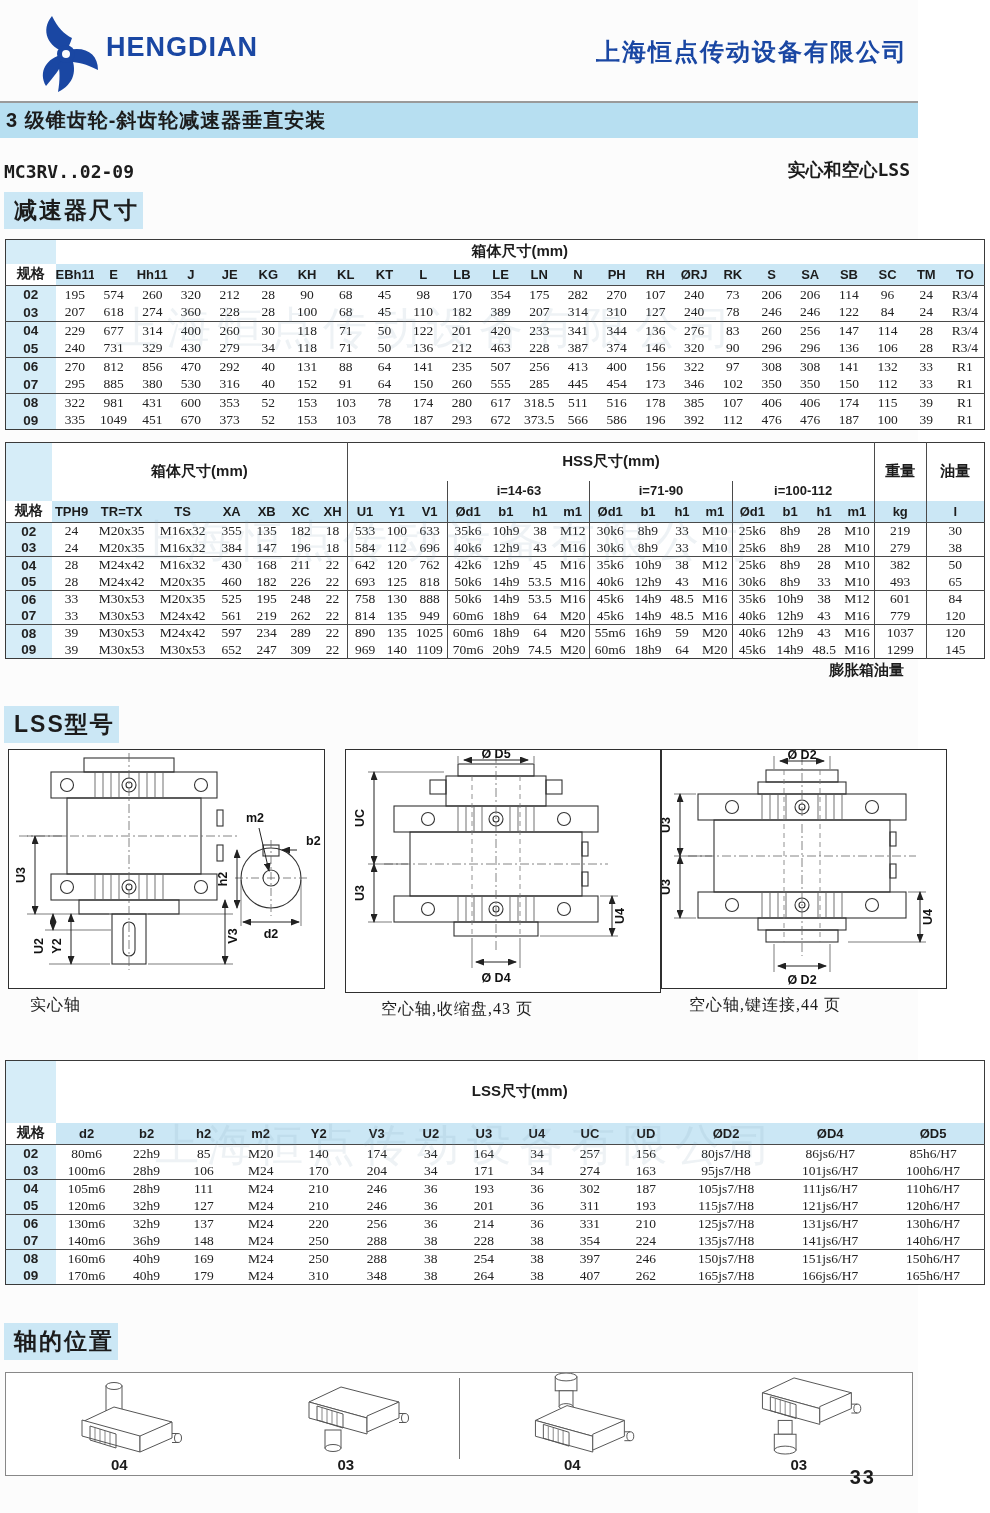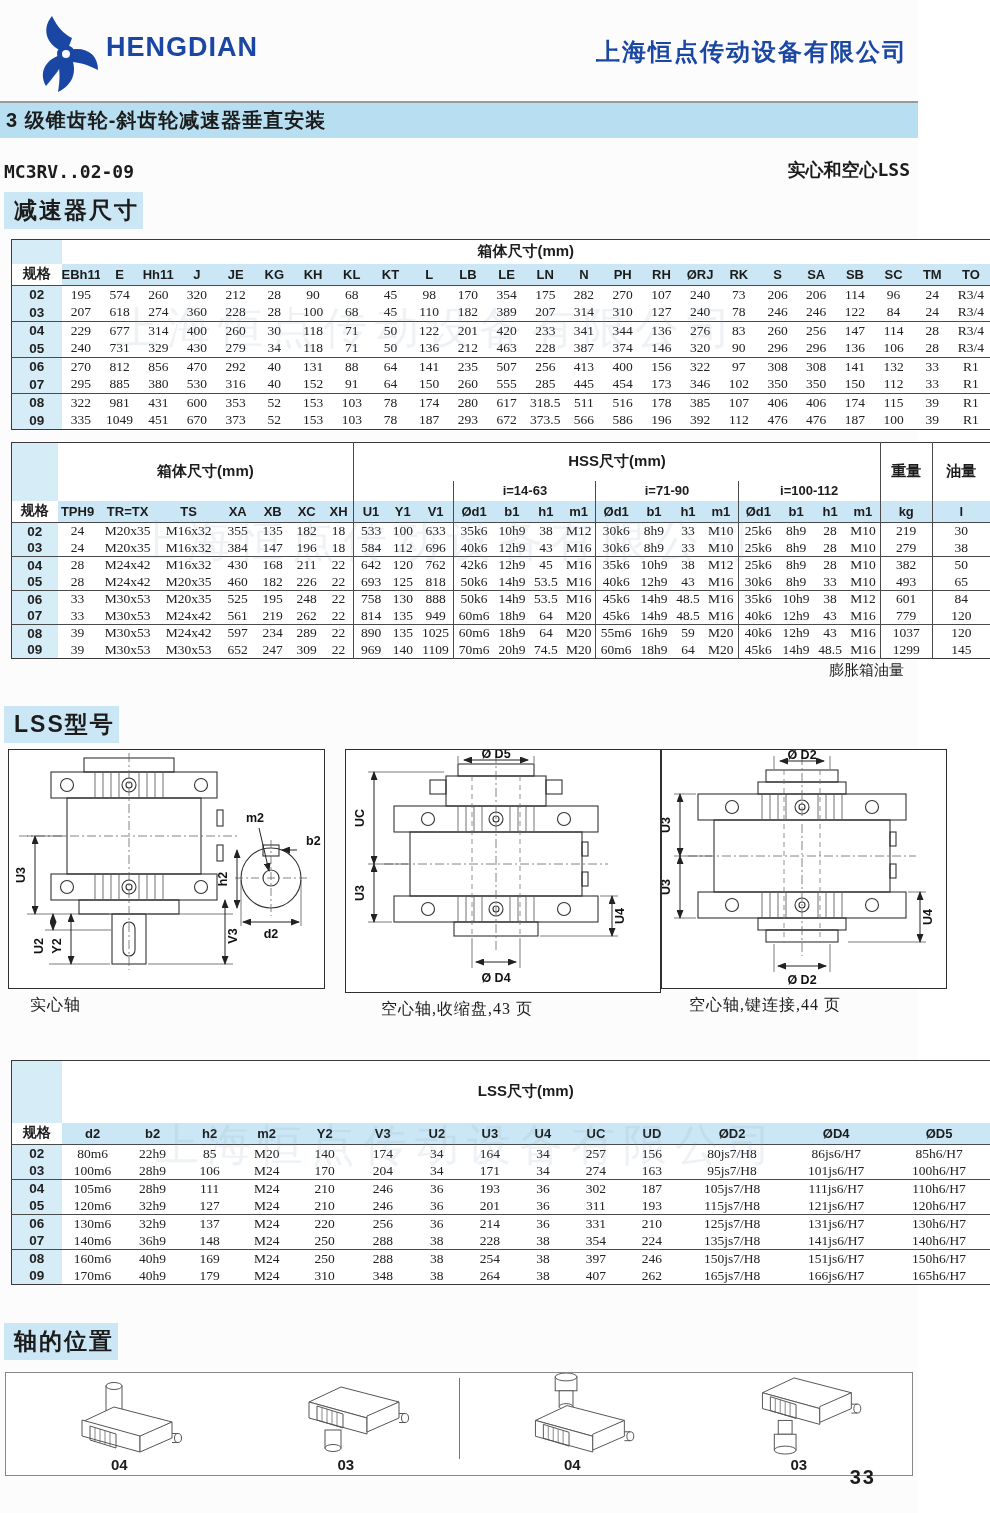--- a/index.html
+++ b/index.html
@@ -31,21 +31,21 @@
 
   .modelrow{margin-top:20px;height:24px;display:flex;justify-content:space-between;
             padding:0 8px 0 4px;align-items:flex-end;}
   .modelrow span{font-family:"DejaVu Sans Mono",monospace;font-weight:700;font-size:18px;}
 
   .seclabel{margin:10px 0 0 4px;display:inline-block;background:var(--band);
             font-size:23px;font-weight:700;padding:3px 4px 3px 10px;letter-spacing:2px;}
 
   
   .twrap{position:relative;margin:10px 5px 0 5px;}
-  table{border-collapse:collapse;table-layout:fixed;width:980px;margin-left:6px;}
+  table{border-collapse:collapse;table-layout:fixed;width:980px;}
   .dtable{border:1.6px solid var(--bdr);background:#fff;}
   td{text-align:center;vertical-align:middle;overflow:hidden;white-space:nowrap;}
   .r-grp td{height:24px;font-size:15px;font-weight:700;background:#fff;}
   .r-grp td.specband{background:var(--band2);}
   .r-sub td{height:20px;font-size:13px;font-weight:600;background:#fff;}
   .r-band td{height:22px;font-size:13px;font-weight:600;background:var(--band);}
   .r-band td.spechead{background:#fff;font-size:14px;font-weight:700;}
   thead{border-bottom:1.3px solid var(--bdr);}
   tbody td{height:18px;font-family:"Liberation Serif",serif;font-size:13.5px;color:#222;}
   tbody td.spec{font-family:"Liberation Sans",sans-serif;font-weight:700;
@@ -53,21 +53,21 @@
   tbody tr:nth-child(odd) td{border-top:1.1px solid var(--line);}
   #t2 tbody td{height:17px;}
   #t3 tbody td{height:17.5px;}
   .vr{border-right:1px solid var(--line);}
   .t2v td:nth-child(8),.t2v td:nth-child(11),.t2v td:nth-child(15),
   .t2v td:nth-child(19),.t2v td:nth-child(23),.t2v td:nth-child(24){
       border-right:1px solid var(--line);}
   #t2 .r-grp td{height:38px;}
   #t3 .r-grp td{height:62px;}
 
-  .footnote{margin:2px 14px 0 0;text-align:right;font-size:15px;}
+  .footnote{margin:2px 14px 0 0;text-align:right;font-size:15px;font-weight:bold;}
 
   .watermark{position:absolute;left:110px;top:60px;font-size:44px;letter-spacing:8px;
              color:#7fa2b4;opacity:.13;pointer-events:none;white-space:nowrap;
              font-family:"Liberation Serif",serif;}
 
   
   .drawrow{display:flex;margin:6px 5px 0 8px;}
   .dbox{border:1.6px solid #2f2f2f;background:#fff;}
   .dcap{margin-top:6px;font-size:16px;letter-spacing:1px;font-family:"Liberation Serif",serif;}
   svg text{font-family:"Liberation Sans",sans-serif;font-weight:700;fill:#111;}

